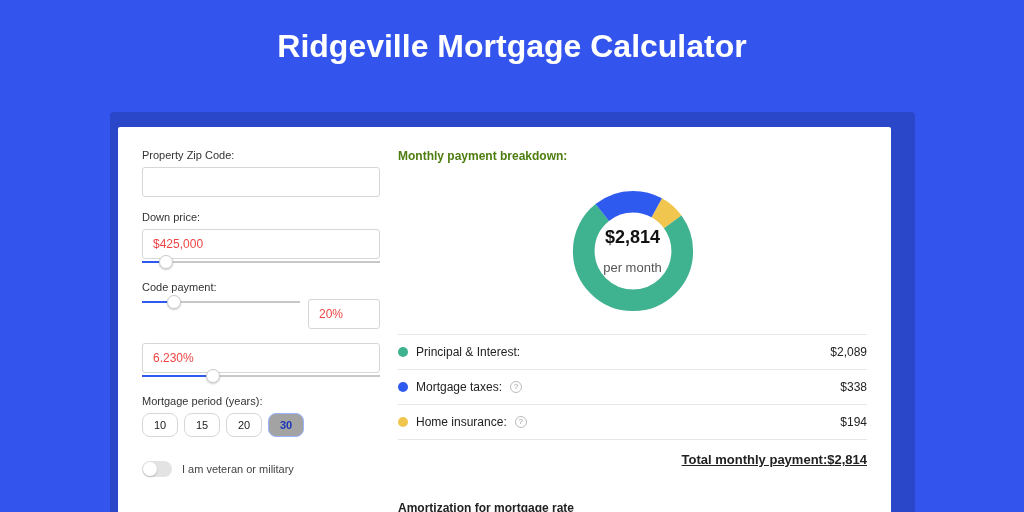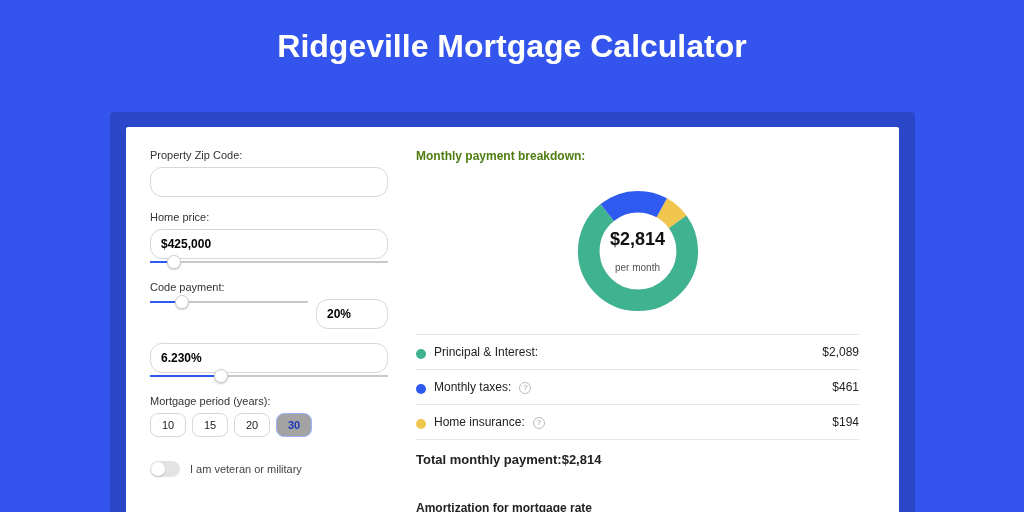--- a/index.html
+++ b/index.html
@@ -42,53 +42,52 @@
     position: absolute;
     left: 110px;
     top: 112px;
     width: 805px;
     height: 400px;
     background: var(--darker-blue);
     border-radius: 4px 4px 0 0;
   }
   .card {
     position: absolute;
-    left: 126px;
+    left: 118px;
     top: 127px;
     width: 773px;
     height: 385px;
     background: var(--card-bg);
     border-radius: 2px 2px 0 0;
     display: flex;
-    padding: 22px 40px 0 24px;
-    gap: 28px;
+    padding: 22px 24px 0 24px;
+    gap: 18px;
   }
   
   .col-left {
     width: 238px;
     flex: 0 0 238px;
     font-size: 11px;
     color: var(--text-muted);
   }
   .field { margin-bottom: 14px; }
   .label {
     font-size: 11px;
     color: #333;
     margin-bottom: 6px;
   }
   .input {
     width: 100%;
     height: 30px;
     border: 1px solid var(--border);
-    border-radius: 12px;
+    border-radius: 3px;
     padding: 0 10px;
     font-size: 12px;
-    color: #000000;
+    color: #ef4444;
     background: #fff;
-    font-weight: bold;
   }
   .slider {
     position: relative;
     height: 10px;
     margin-top: -2px;
   }
   .slider .track {
     position: absolute;
     left: 0; right: 0; top: 4px;
     height: 2px;
@@ -182,43 +181,44 @@
     justify-content: space-between;
     padding: 10px 0;
     border-top: 1px solid var(--row-border);
     font-size: 12px;
   }
   .legend-row:last-of-type {
     border-bottom: 1px solid var(--row-border);
   }
   .legend-left {
     display: flex;
-    align-items: flex-end;
+    align-items: center;
     gap: 8px;
   }
   .dot {
     width: 10px; height: 10px;
     border-radius: 50%;
   }
   .info-icon {
     width: 12px; height: 12px;
     border: 1px solid #bbb;
     border-radius: 50%;
     color: #999;
     font-size: 8px;
     line-height: 10px;
     text-align: center;
     display: inline-block;
   }
   .total-row {
     display: flex;
-    justify-content: flex-start;
+    justify-content: flex-end;
     font-weight: 700;
     padding: 12px 0 18px;
     font-size: 13px;
+    text-decoration: underline;
   }
   .amort-h {
     font-size: 12px;
     font-weight: 700;
     margin-top: 6px;
     padding-top: 10px;
   }
   
   .donut {
     position: relative;
@@ -227,42 +227,42 @@
   .donut svg { width: 130px; height: 130px; transform: rotate(-90deg); }
   .donut .center {
     position: absolute;
     inset: 0;
     display: flex;
     flex-direction: column;
     align-items: center;
     justify-content: center;
   }
   .donut .amount { font-size: 18px; font-weight: 700; color: #111; }
-  .donut .per { font-size: 10px; color: #555; margin-top: 12px; }
+  .donut .per { font-size: 13px; color: #555; margin-top: 12px; }
 </style>
 </head>
 <body>
 
 <div class="stage">
 
   <div class="title-bar">Ridgeville Mortgage Calculator</div>
 
   <div class="back-panel"></div>
 
   <div class="card">
 
     <div class="col-left">
 
       <div class="field">
         <div class="label">Property Zip Code:</div>
         <input class="input" value="" style="">
       </div>
 
       <div class="field">
-        <div class="label">Home price:</div>
+        <div class="label">Down price:</div>
         <input class="input" value="$425,000" style="">
         <div class="slider">
           <div class="track"></div>
           <div class="fill" id="hp-fill" style="width: 10%;"></div>
           <div class="thumb" id="hp-thumb" style="left: 10%;"></div>
         </div>
       </div>
 
       <div class="field">
         <div class="label">Code payment:</div>
@@ -331,24 +331,24 @@
           <div class="legend-row">
             <div class="legend-left">
               <span class="dot" style="background: rgb(63, 178, 143);"></span>
               <span>Principal &amp; Interest:</span>
             </div>
             <span>$2,089</span>
           </div>
           <div class="legend-row">
             <div class="legend-left">
               <span class="dot" style="background: rgb(47, 90, 240);"></span>
-              <span>Monthly taxes:</span>
+              <span>Mortgage taxes:</span>
               <span class="info-icon">?</span>
             </div>
-            <span>$461</span>
+            <span>$338</span>
           </div>
           <div class="legend-row">
             <div class="legend-left">
               <span class="dot" style="background: rgb(240, 198, 79);"></span>
               <span>Home insurance:</span>
               <span class="info-icon">?</span>
             </div>
             <span>$194</span>
           </div>
         </div>

